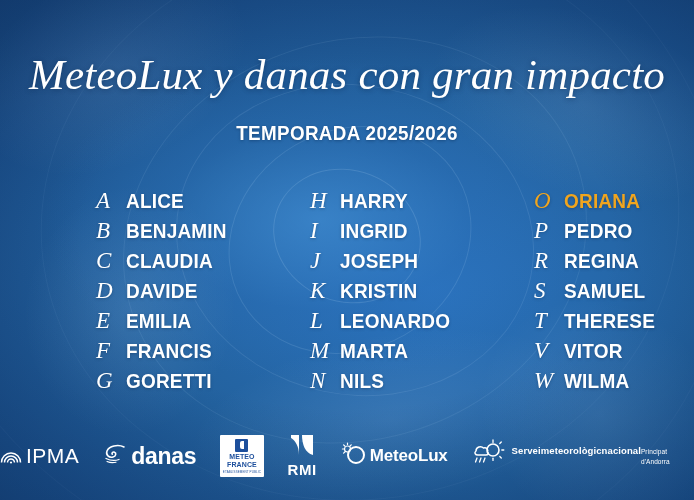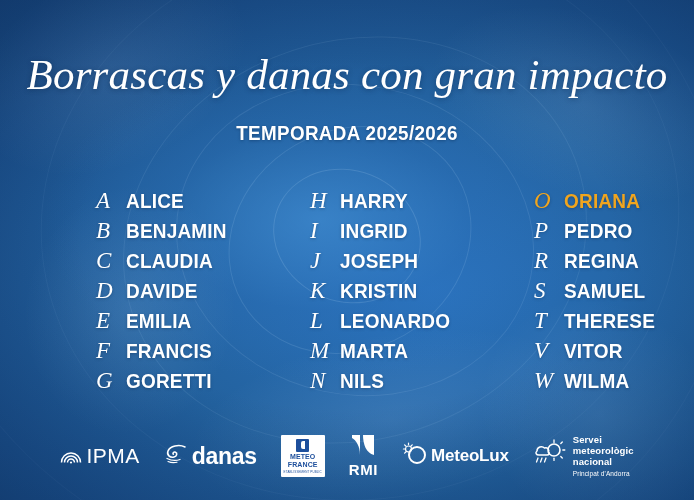--- a/index.html
+++ b/index.html
@@ -165,21 +165,21 @@
   .mf-l1 { font-family:"Liberation Sans", sans-serif; font-weight:bold; font-size:7px; color:#1d4f9c; line-height:7.5px; letter-spacing:0.1px; }
   .mf-l2 { font-family:"Liberation Sans", sans-serif; font-size:3px; color:#1d4f9c; line-height:4px; letter-spacing:0.1px; }
   
   .logo-rmi { flex-direction:column; align-items:center; justify-content:center; gap:1px;text-align:center; }
   .rmi-word { font-family:"Liberation Sans", sans-serif; font-weight:bold; font-size:15px; color:#fff; letter-spacing:0.6px; }
   
   .logo-mlux { gap:3px; }
   .logo-mlux .word { font-family:"Liberation Sans", sans-serif; font-weight:bold; font-size:17px; color:#fff; letter-spacing:-0.2px; }
   
   .logo-and { gap:6px; }
-  .and-text { display:flex; flex-direction:column; }
+  .and-text { display:flex; flex-direction:row; }
   .and-l { font-family:"Liberation Sans", sans-serif; font-weight:bold; font-size:9.5px; color:#fff; line-height:11px; letter-spacing:0.1px; }
   .and-sub { font-family:"Liberation Sans", sans-serif; font-weight:400; font-size:6.5px; color:#fff; line-height:10px; margin-top:2px; letter-spacing:0.1px; }
 </style>
 </head>
 <body>
 
 <div id="poster">
 
   <div class="swirl s6"></div>
   <div class="swirl s5"></div>
@@ -189,21 +189,21 @@
   <div class="swirl s4"></div>
   <div class="wisp w1"></div>
   <div class="wisp w2"></div>
   <div class="wisp w3"></div>
   <div class="wisp w4"></div>
   <div class="wisp w5"></div>
   <div class="vignette"></div>
 
   <div class="content">
 
-    <div id="title">Borrascas y danas con gran impacto</div>
+    <div id="title">MeteoLux y danas con gran impacto</div>
     <div id="subtitle">TEMPORADA 2025/2026</div>
 
     <div id="names">
         <div class="name-col">
           <div class="name-row">
             <span class="name-letter">A</span>
             <span class="name-text">ALICE</span>
           </div>
           <div class="name-row">
             <span class="name-letter">B</span>

